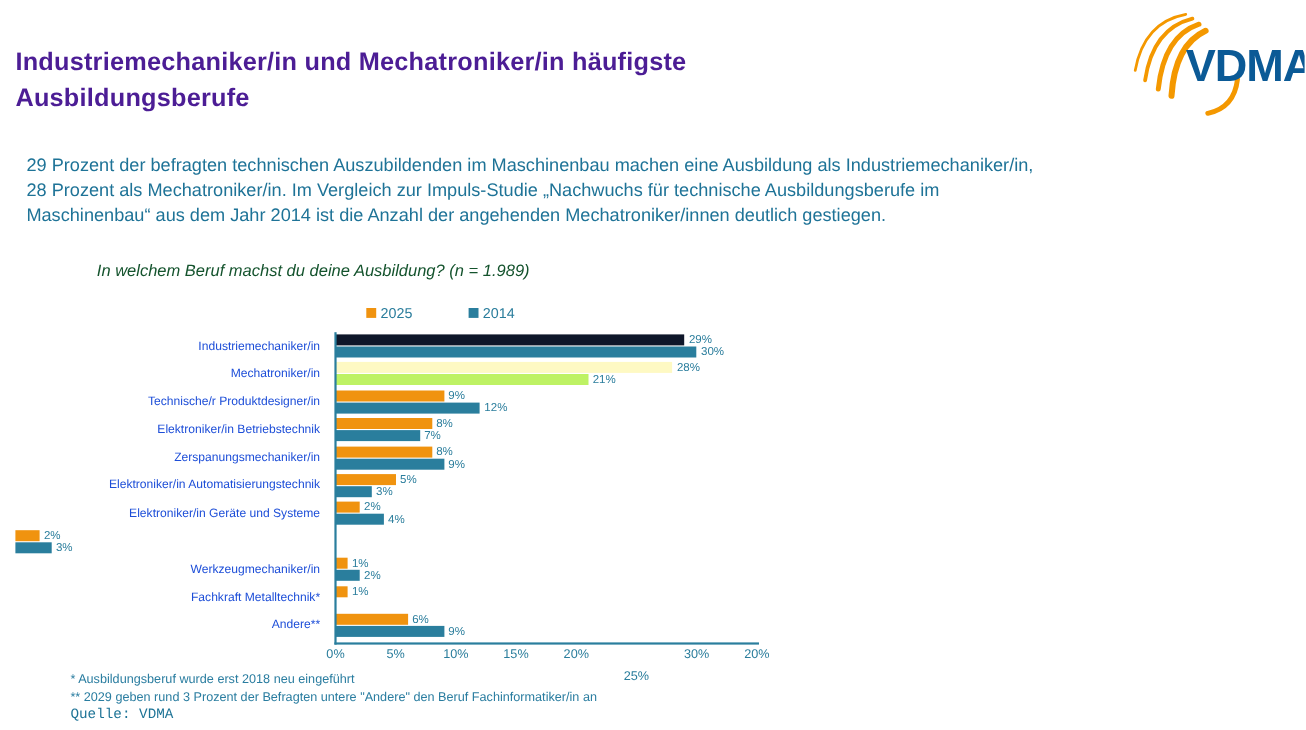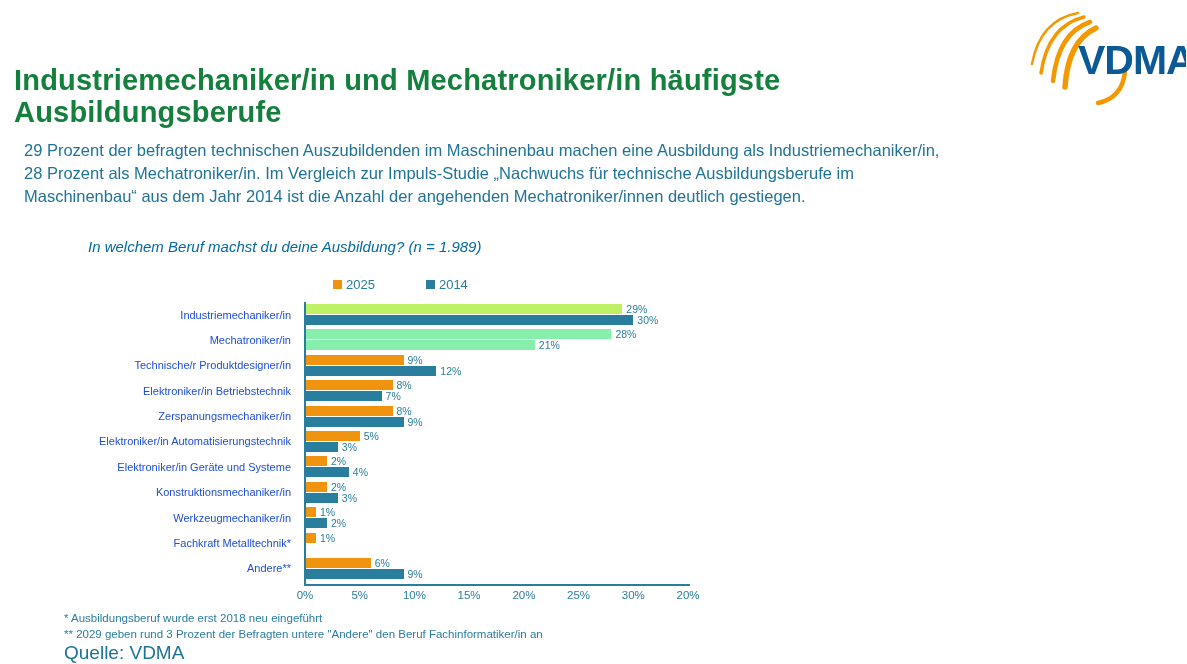--- a/index.html
+++ b/index.html
@@ -5,33 +5,33 @@
   * { margin:0; padding:0; box-sizing:border-box; }
   html,body { background:#ffffff; }
   body { font-family:"Liberation Sans", sans-serif; }
   .slide {
     position:relative; width:1187px; height:664px;
     background:#ffffff; overflow:hidden;
   }
   
   .page-title {
     position:absolute; left:14px; top:40px;
-    font-size:29px; line-height:32px; font-weight:bold;
-    color:#15803d; letter-spacing:0.2px;margin-top:24px;
+    font-size:23px; line-height:32px; font-weight:bold;
+    color:#4c1d95; letter-spacing:0.2px;
   }
   .logo { position:absolute; left:1026px; top:8px; width:160px; height:102px; }
   
   .intro {
     position:absolute; left:24px; top:139px;
     font-size:16.5px; line-height:23px; color:#1E7397;
   }
   
   .chart-title {
     position:absolute; left:88px; top:238px;
-    font-size:15px; font-style:italic; color:#0369a1;
+    font-size:15px; font-style:italic; color:#14532d;
   }
   .legend {
     position:absolute; left:321px; top:277px;
     display:flex; gap:39px; align-items:center;
     font-size:13px; color:#2A7D9C;
   }
   .legend-item { display:flex; align-items:center; gap:4px;padding-left:12px; }
   .swatch { width:9px; height:9px; display:inline-block; }
   
   .chart-rows { position:absolute; left:0; top:304px; width:1100px; }
@@ -61,21 +61,21 @@
     position:absolute; transform:translateX(-50%);
     font-size:11.5px; color:#2A7D9C; white-space:nowrap;
   }
   
   .footnotes {
     position:absolute; left:64px; top:611px;
     font-size:11.5px; line-height:15.5px; color:#2A7DA0;
   }
   .source {
     position:absolute; left:64px; top:642px;
-    font-size:19px; color:#1D7396;
+    font-size:13px; color:#1D7396;font-family:Liberation Mono, monospace;
   }
 </style>
 </head>
 <body>
 
 <div class="slide">
 
   <h1 class="page-title">
     <span>Industriemechaniker/in und Mechatroniker/in häufigste</span><br>
     <span>Ausbildungsberufe</span>
@@ -110,35 +110,35 @@
     <div class="legend-item">
       <span class="swatch" style="background: rgb(42, 126, 157);"></span>
       <span>2014</span>
     </div>
   </div>
 
   <div class="chart-rows">
       <div class="chart-row">
         <div class="row-label">Industriemechaniker/in</div>
         <div class="row-bars">
-          <div class="bar" style="width: 317.3px; background: #bef264;">
+          <div class="bar" style="width: 317.3px; background: #0f172a;">
             <span class="bar-value">29%</span>
           </div>
           <div class="bar" style="width: 328.3px; background: rgb(42, 126, 157);">
             <span class="bar-value">30%</span>
           </div>
         </div>
       </div>
       <div class="chart-row">
         <div class="row-label">Mechatroniker/in</div>
         <div class="row-bars">
-          <div class="bar" style="width: 306.4px; background: #86efac;">
+          <div class="bar" style="width: 306.4px; background: #fef9c3;">
             <span class="bar-value">28%</span>
           </div>
-          <div class="bar" style="width: 229.8px; background: #86efac;">
+          <div class="bar" style="width: 229.8px; background: #bef264;">
             <span class="bar-value">21%</span>
           </div>
         </div>
       </div>
       <div class="chart-row">
         <div class="row-label">Technische/r Produktdesigner/in</div>
         <div class="row-bars">
           <div class="bar" style="width: 98.5px; background: rgb(240, 147, 15);">
             <span class="bar-value">9%</span>
           </div>
@@ -185,21 +185,20 @@
         <div class="row-bars">
           <div class="bar" style="width: 21.9px; background: rgb(240, 147, 15);">
             <span class="bar-value">2%</span>
           </div>
           <div class="bar" style="width: 43.8px; background: rgb(42, 126, 157);">
             <span class="bar-value">4%</span>
           </div>
         </div>
       </div>
       <div class="chart-row">
-        <div class="row-label">Konstruktionsmechaniker/in</div>
         <div class="row-bars">
           <div class="bar" style="width: 21.9px; background: rgb(240, 147, 15);">
             <span class="bar-value">2%</span>
           </div>
           <div class="bar" style="width: 32.8px; background: rgb(42, 126, 157);">
             <span class="bar-value">3%</span>
           </div>
         </div>
       </div>
       <div class="chart-row">
@@ -234,21 +233,21 @@
       </div>
     </div>
   <div class="y-axis-line"></div>
   <div class="x-axis-line"></div>
   <div class="x-ticks">
       <span class="x-tick" style="left: 0px;">0%</span>
       <span class="x-tick" style="left: 54.7px;">5%</span>
       <span class="x-tick" style="left: 109.4px;">10%</span>
       <span class="x-tick" style="left: 164.1px;">15%</span>
       <span class="x-tick" style="left: 218.9px;">20%</span>
-      <span class="x-tick" style="left: 273.6px;">25%</span>
+      <span class="x-tick" style="left: 273.6px; margin-top: 20px;">25%</span>
       <span class="x-tick" style="left: 328.3px;">30%</span>
       <span class="x-tick" style="left: 383px;">20%</span>
     </div>
 
   <div class="footnotes">
     <div>* Ausbildungsberuf wurde erst 2018 neu eingeführt</div>
     <div>** 2029 geben rund 3 Prozent der Befragten untere "Andere" den Beruf Fachinformatiker/in an</div>
   </div>
   <div class="source">Quelle: VDMA</div>
 

